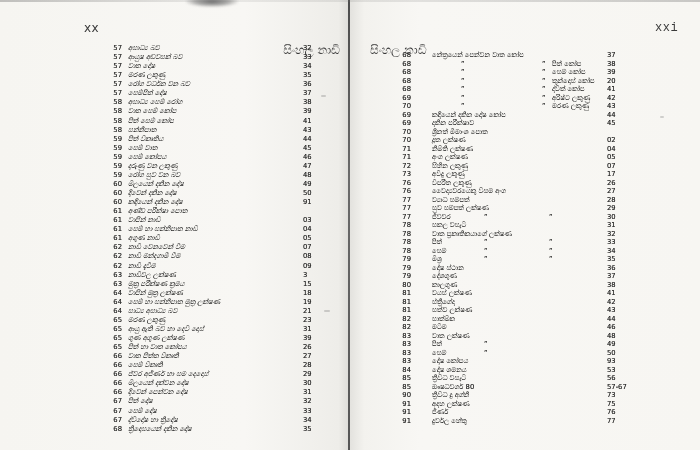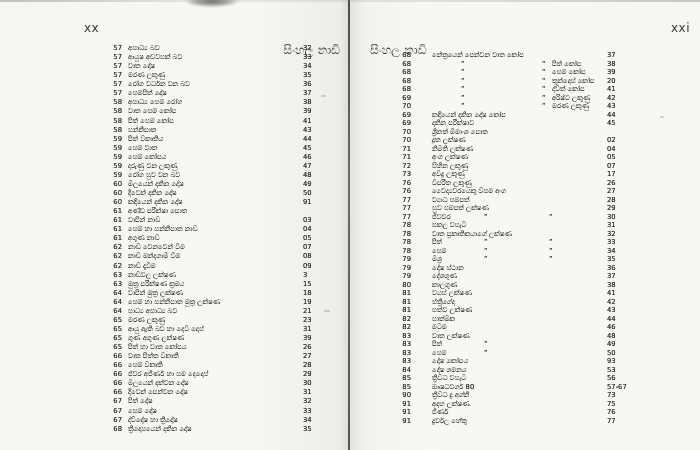--- a/index.html
+++ b/index.html
@@ -25,35 +25,35 @@
   .speck-2 { left:324px; top:310px; width:6px; height:2px; }
   .speck-3 { left:660px; top:116px; width:4px; height:2px; }
 
   .running-head { position:absolute; top:21px; left:0; width:100%; height:12px;
     font-size:12px; color:#3a3a3a; }
   .running-head .folio  { position:absolute; letter-spacing:.5px; }
   .running-head .rtitle { position:absolute;margin-top:22px; }
   .page-left  .folio  { left:84px; }
   .page-left  .rtitle { right:9px; }
   .page-right .rtitle { left:20px; }
-  .page-right .folio  { left:321px; }
+  .page-right .folio  { left:305px;font-family:Liberation Mono, monospace; }
 
   .rows { position:absolute; left:14px; width:100%; }
   .page-left  .rows { top:44px; }
   .page-right .rows { top:51px; }
   .row { position:relative; width:100%; }
   .page-left  .row { height:9.07px; }
   .page-right .row { height:8.5px; }
 
   .row span { position:absolute; top:0; font-size:6.8px; line-height:8px; color:#30302f;
     white-space:nowrap; text-shadow:0 0 .5px rgba(45,45,45,.75); }
 
   
   .page-left .c-p { left:60px;  width:48px; text-align:right; }
-  .page-left .c-t { left:114px; }
+  .page-left .c-t { left:114px;font-style:italic; }
   .page-left .c-n { left:289px; }
 
   
   .page-right .c-p { left:20px; width:27px; text-align:right; }
   .page-right .c-t { left:68px; }
   .page-right .c-n { left:243px; }
   .page-right .row.dd-sub .c-d1 { left:97px; }
   .page-right .row.dd-sub .c-d2 { left:178px; }
   .page-right .row.dd-sub .c-t  { left:188px; }
   .page-right .row.t-dd .c-d1 { left:120px; }

